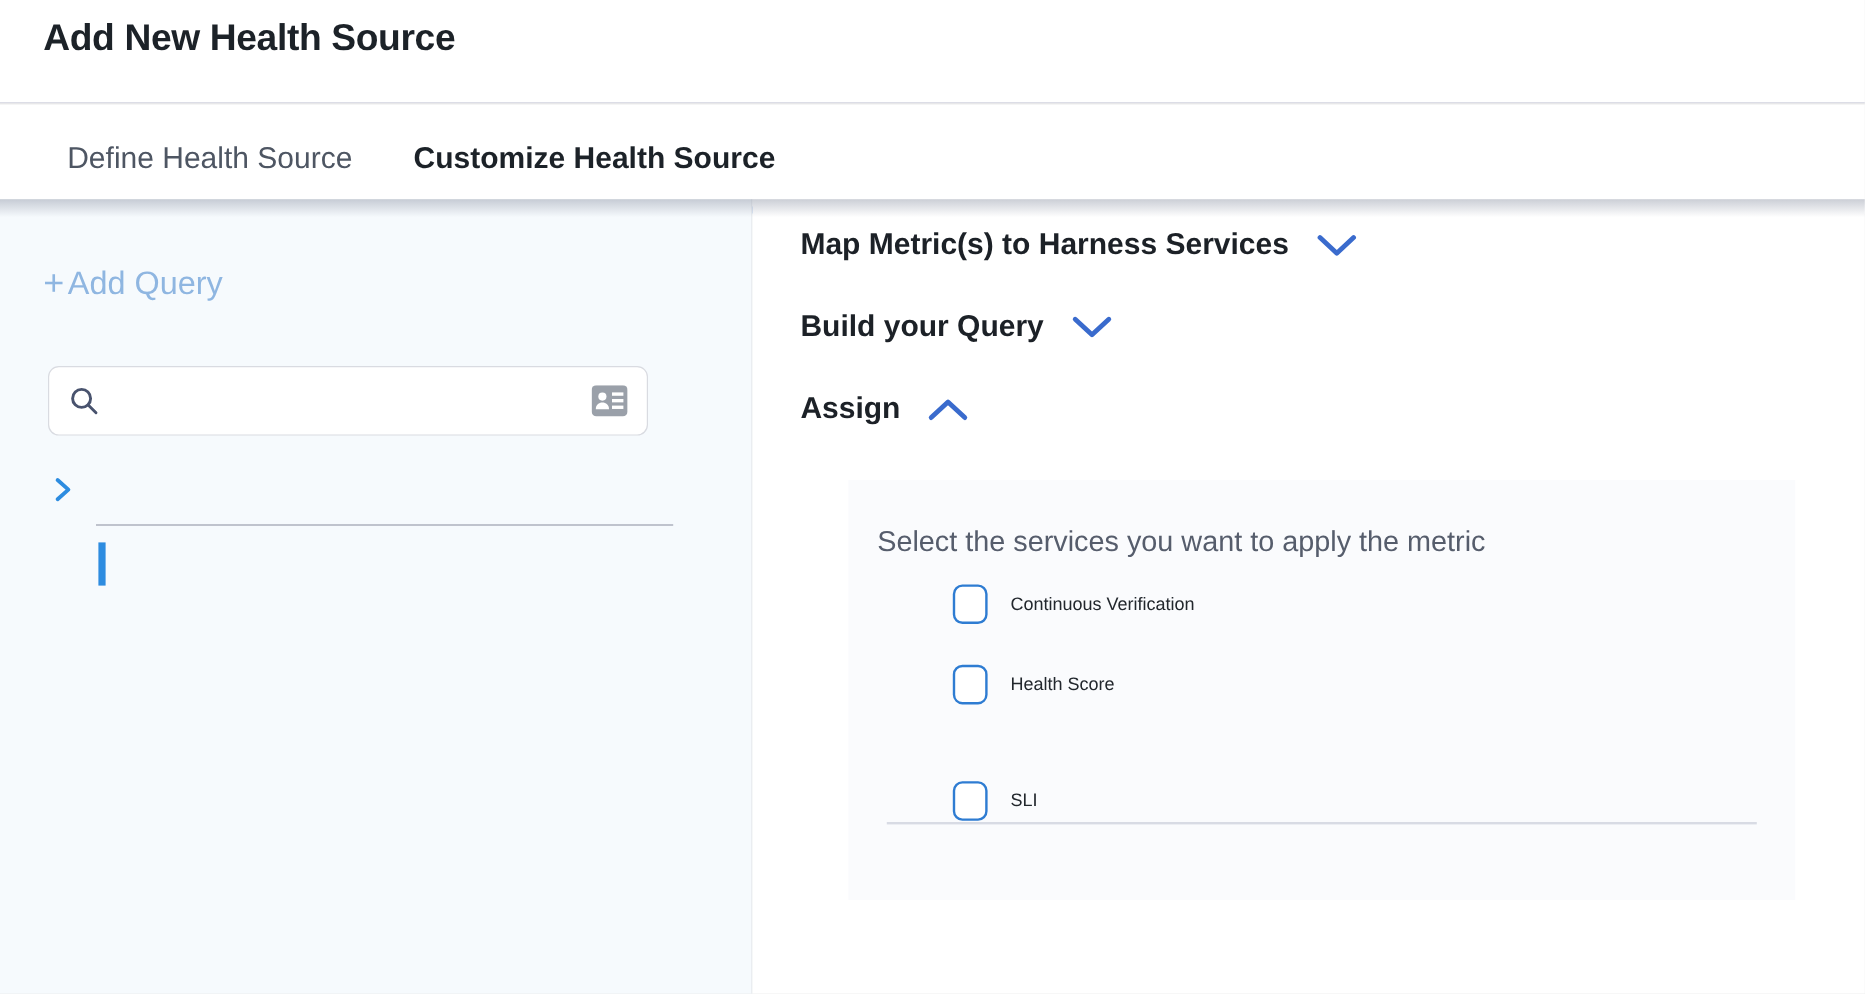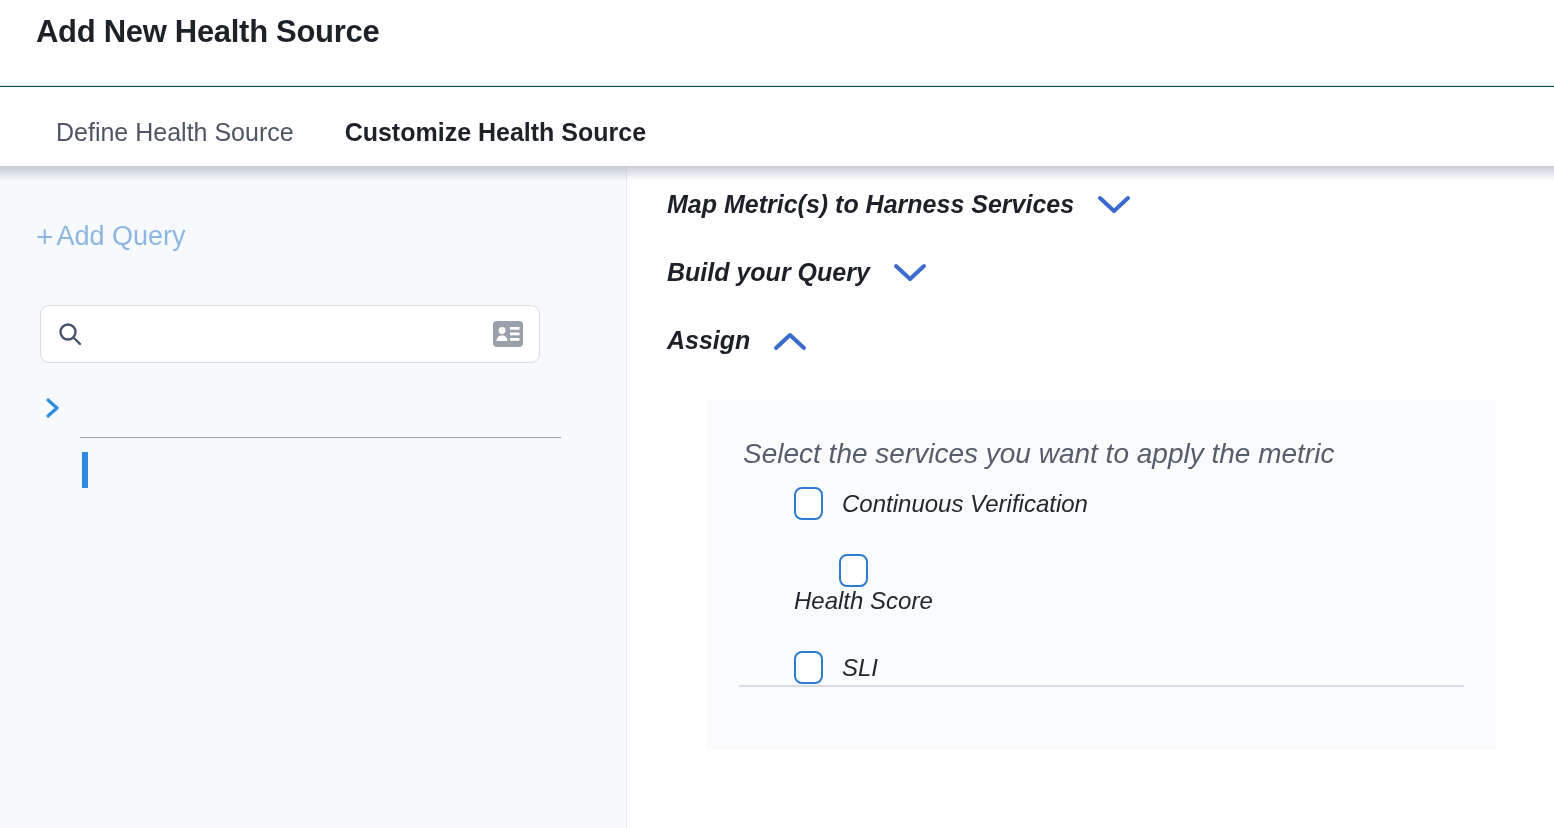--- a/index.html
+++ b/index.html
@@ -1,18 +1,18 @@
 <!DOCTYPE html>
 <html><head>
 <meta charset="utf-8">
 <style>
   * { margin:0; padding:0; box-sizing:border-box; }
   html,body { width:1554px; height:828px; }
   body { font-family:"Liberation Sans", sans-serif; background:#ffffff; overflow:hidden; }
-  .app { position:relative; width:1554px; height:828px; background:#0c4a6e; }
+  .app { position:relative; width:1554px; height:828px; background:#e5e5e5; }
 
   
   .header { position:absolute; top:0; left:0; right:0; height:86px; background:#fff;
             border-bottom:1px solid #dcdde6; }
   .page-title { position:absolute; left:36px; top:14px; font-size:31px; font-weight:700;
                 color:#1c2228; letter-spacing:-0.3px; }
 
   
   .tabbar { position:absolute; top:87px; left:0; right:0; height:91px; background:#fff;
             display:flex; align-items:stretch; padding-left:38px; }
@@ -45,36 +45,36 @@
   .group-row .chev { margin-right:31px; display:flex; align-items:center; }
   .group-label { font-size:24px; font-weight:600; color:#21262c; }
   .group-divider { position:absolute; left:80px; top:271px; width:481px; height:1px;
                    background:#9aa0af; }
   .metric-item { position:absolute; left:82px; top:286px; height:36px; display:flex;
                  align-items:center; cursor:pointer; }
   .sel-bar { width:6px; height:36px; background:#2d8ce0; margin-right:12px; flex:none; }
   .metric-label { font-size:24px; font-weight:500; color:#21262c; }
 
   
-  .main { position:relative; flex:1; background:#fff; height:100%;font-style:italic; }
+  .main { position:relative; flex:1; background:#fff; height:100%; }
   .section-header { position:absolute; left:40px; display:flex; align-items:center;
                     cursor:pointer; }
   .section-header .label { font-size:25px; font-weight:700; color:#1c2127; margin-right:22px; }
   .sec-map    { top:24px; }
   .sec-build  { top:92px;align-items:center; }
   .sec-assign { top:160px; }
 
   .assign-panel { position:absolute; left:80px; top:234px; width:789px; height:350px;
                   background:#fafbfd; }
-  .assign-helper { position:absolute; left:36px; top:38px; font-size:28px; color:#565d6c; }
+  .assign-helper { position:absolute; left:24px; top:38px; font-size:24px; color:#565d6c; }
   .cb-row { position:absolute; left:87px; display:flex; align-items:center; cursor:pointer; }
-  .cb-row-0 { top:87px; } .cb-row-1 { top:154px;flex-direction:column; } .cb-row-2 { top:221px;margin-top:30px; }
+  .cb-row-0 { top:87px; } .cb-row-1 { top:154px; } .cb-row-2 { top:221px;margin-top:30px; }
   .checkbox { width:29px; height:33px; border:2.5px solid #2e7cd2; border-radius:8px;
               background:#fff; margin-right:19px; flex:none; cursor:pointer; }
-  .cb-label { font-size:24px; color:#22272d; }
+  .cb-label { font-size:15px; color:#22272d; }
   .panel-divider { position:absolute; left:32px; top:285px; width:725px; height:2px;
                    background:#d8dbe4; }
 </style>
 </head>
 <body>
 
 <div class="app">
 
   <div class="header">
     <div class="page-title">Add New Health Source</div>

